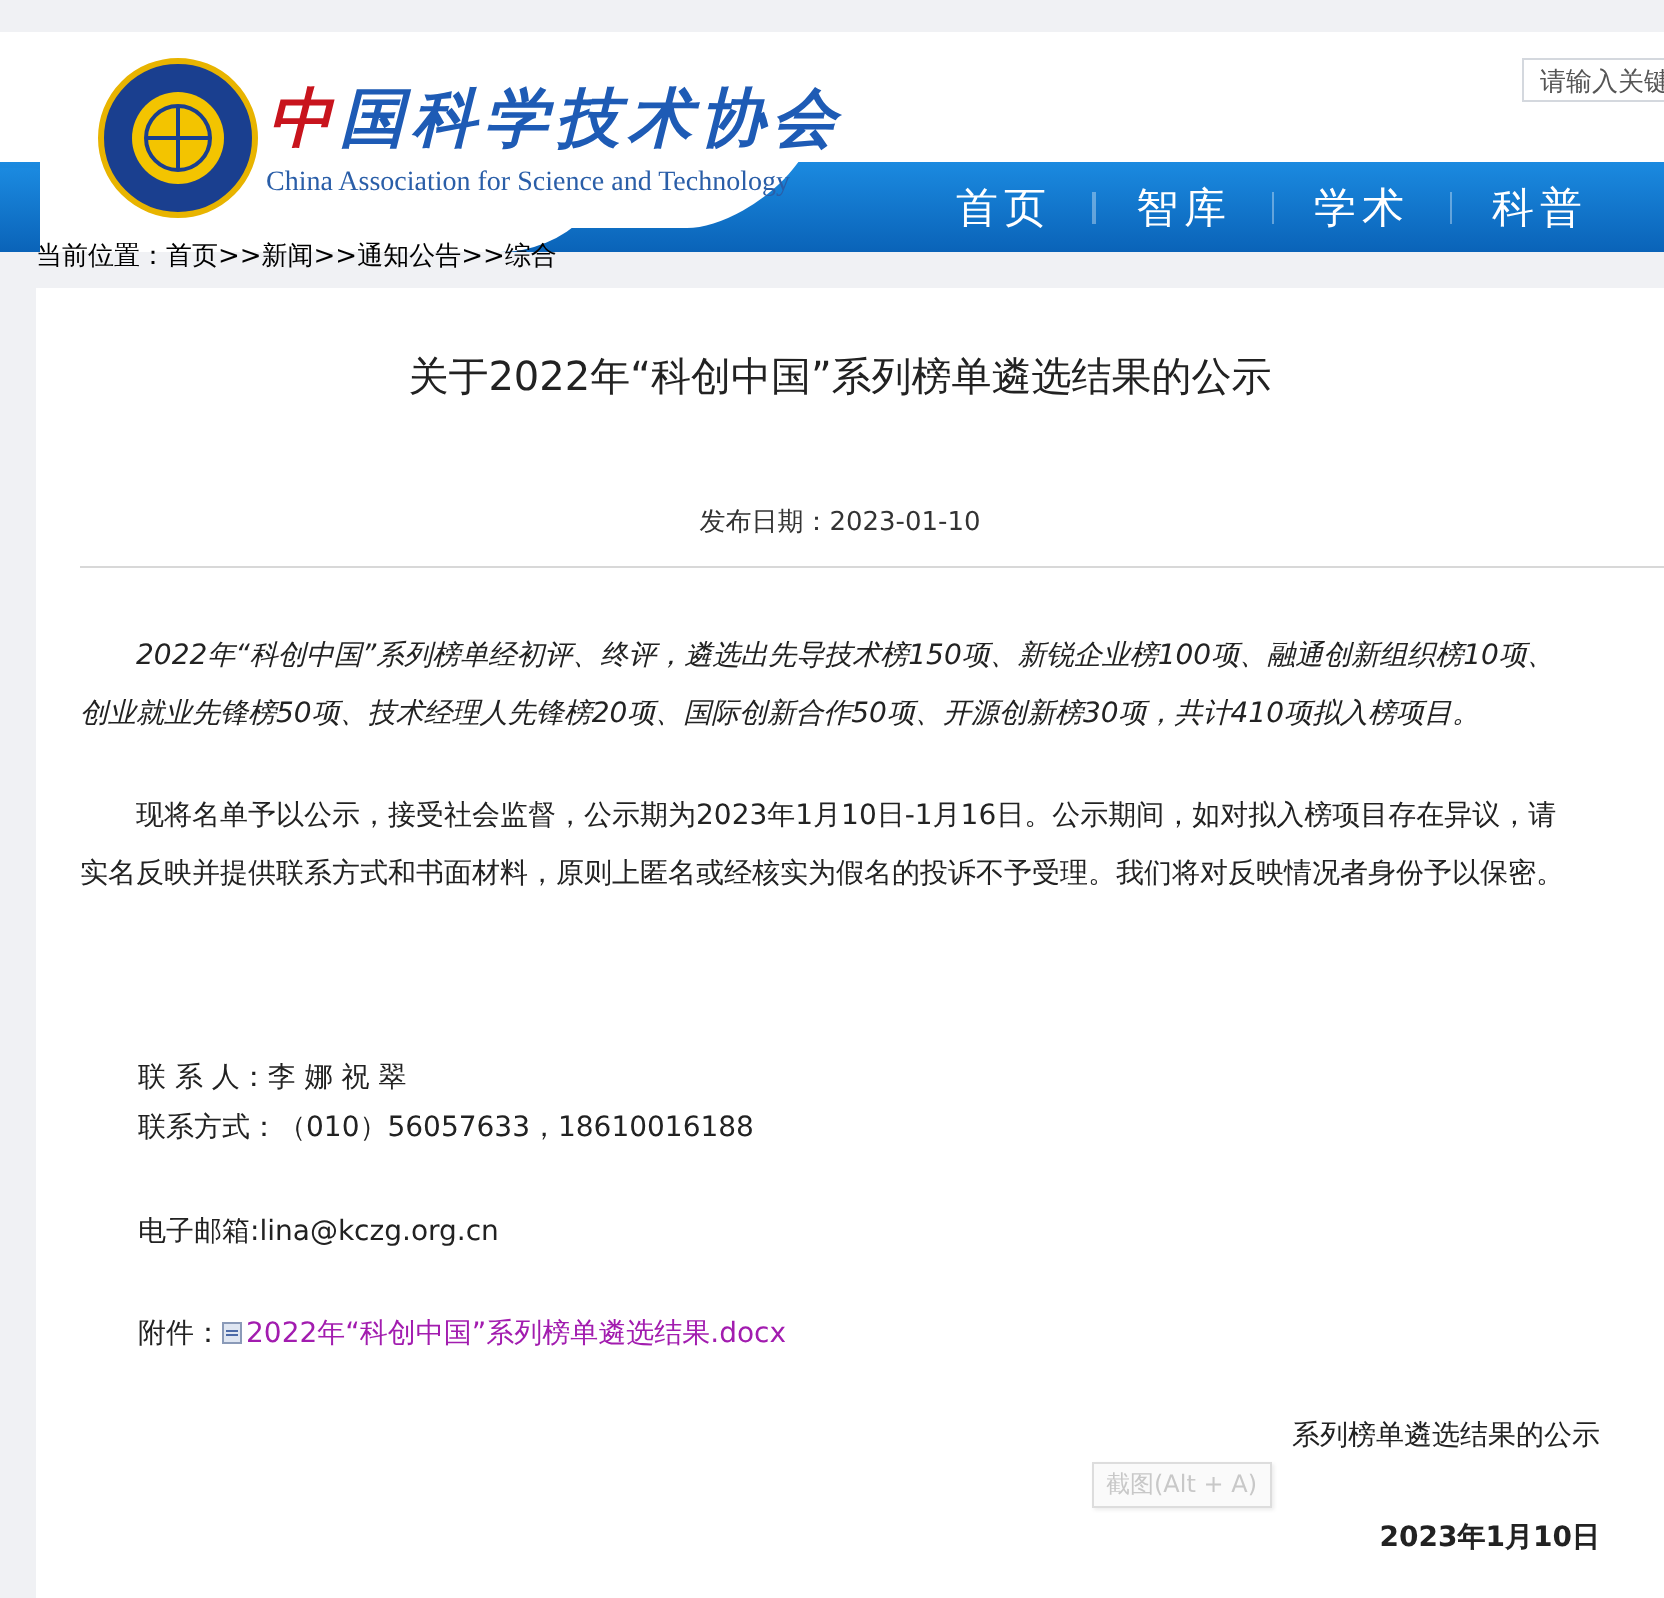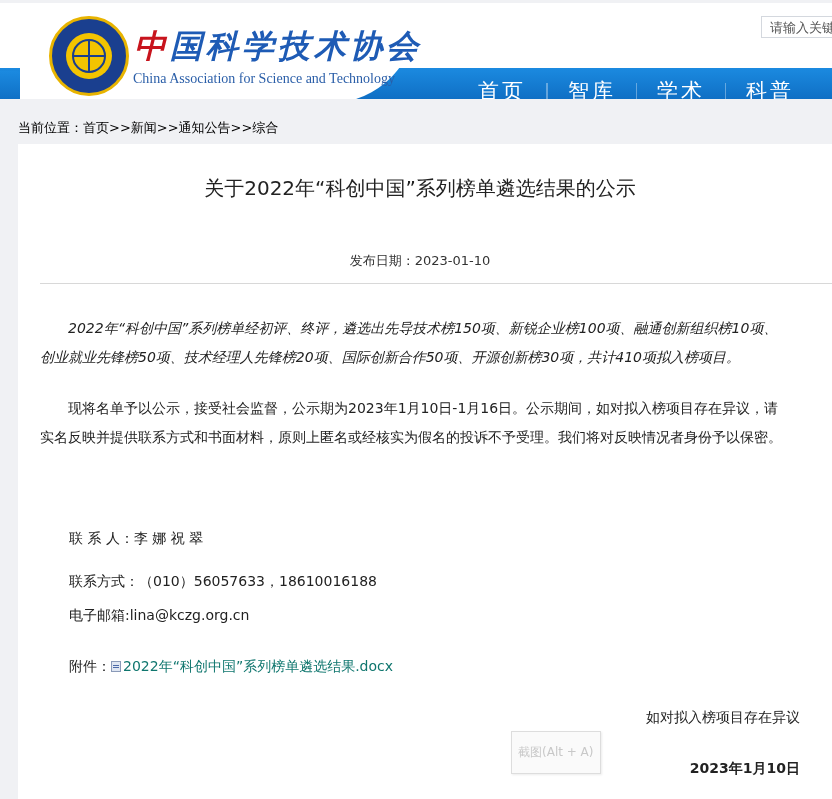--- a/index.html
+++ b/index.html
@@ -2,21 +2,21 @@
 <html><head>
 <meta charset="utf-8">
 <style>
   html, body { margin: 0; padding: 0; }
   body {
     width: 832px; height: 799px; overflow: hidden;
     background: #f0f1f4;
     font-family: "DejaVu Sans", "Liberation Sans", sans-serif;
     position: relative;
   }
-  .header { position: absolute; left: 0; top: 3px; width: 832px; height: 96px; background: #fff; overflow: hidden; }
+  .header { position: absolute; left: 0; top: 16px; width: 832px; height: 110px; background: #fff; overflow: hidden; }
   .nav-band {
     position: absolute; left: 0; top: 65px; width: 832px; height: 45px;
     background: linear-gradient(#1b8ae0, #0a63b8);
   }
   .white-swoop {
     position: absolute; left: 20px; top: 40px; width: 290px; height: 70px;
     background: #fff; border-radius: 0 0 60px 0;
   }
   .white-swoop2 {
     position: absolute; left: 250px; top: 0; width: 200px; height: 98px;
@@ -90,32 +90,32 @@
     position: absolute; left: 40px; top: 283px; width: 800px; height: 1px; background: #d8d8d8;
   }
   .para {
     position: absolute; left: 40px; width: 750px;
     font-size: 14px; color: #222; line-height: 29px;
     text-indent: 28px;
   }
   .line {
     position: absolute; left: 69px; font-size: 14px; color: #222; white-space: nowrap;
   }
-  .link { color: #0f766e; text-decoration: none; }
+  .link { color: #a21caf; text-decoration: none; }
   .doc-icon {
     display: inline-block; width: 10px; height: 11px; margin-right: 2px; vertical-align: -1px;
     border: 1px solid #8a9ab8; background: #dfe6f2; box-sizing: border-box; position: relative;
   }
   .doc-icon::after {
     content: ""; position: absolute; left: 1px; top: 3px; width: 6px; height: 1px; background: #4c6aa8;
     box-shadow: 0 2px 0 #4c6aa8;
   }
   .sign-right { position: absolute; right: 32px; font-size: 14px; color: #222; white-space: nowrap; }
   .tooltip {
-    position: absolute; left: 511px; top: 731px; padding: 12px 6px;
+    position: absolute; left: 546px; top: 731px; padding: 2px 6px;
     border: 1px solid #ddd; background: #fafafa; color: #c8c8c8; font-size: 12px;
     box-shadow: 1px 1px 2px rgba(0,0,0,0.08); white-space: nowrap;
   }
 </style>
 </head>
 <body>
 
 <div class="header">
   <div class="nav-band"></div>
   <div class="left-blue"></div>
@@ -154,22 +154,22 @@
 <div class="title">关于2022年“科创中国”系列榜单遴选结果的公示</div>
 <div class="pubdate">
   <span>发布日期：</span><span>2023-01-10</span>
 </div>
 <div class="divider"></div>
 
 <div class="para" style="top:314px;font-style:italic;">2022年“科创中国”系列榜单经初评、终评，遴选出先导技术榜150项、新锐企业榜100项、融通创新组织榜10项、创业就业先锋榜50项、技术经理人先锋榜20项、国际创新合作50项、开源创新榜30项，共计410项拟入榜项目。</div>
 <div class="para" style="top:394px;">现将名单予以公示，接受社会监督，公示期为2023年1月10日-1月16日。公示期间，如对拟入榜项目存在异议，请实名反映并提供联系方式和书面材料，原则上匿名或经核实为假名的投诉不予受理。我们将对反映情况者身份予以保密。</div>
 
 <div class="line" style="top:507px;margin-top:23px;">联 系 人：李 娜  祝 翠</div>
-<div class="line" style="top:573px;text-align:center;">联系方式：（010）56057633，18610016188</div>
+<div class="line" style="top:555px;text-align:center;">联系方式：（010）56057633，18610016188</div>
 <div class="line" style="top:607px;">电子邮箱:lina@kczg.org.cn</div>
 <div class="line" style="top:658px;">
   <span>附件：</span><span class="doc-icon"></span><a class="link" href="#">2022年“科创中国”系列榜单遴选结果.docx</a>
 </div>
 
-<div class="sign-right" style="top:709px;">如对拟入榜项目存在异议</div>
+<div class="sign-right" style="top:709px;">系列榜单遴选结果的公示</div>
 <div class="sign-right" style="top:760px;font-weight:bold;">2023年1月10日</div>
 
 <div class="tooltip">截图(Alt + A)</div>
 
 </body></html>

